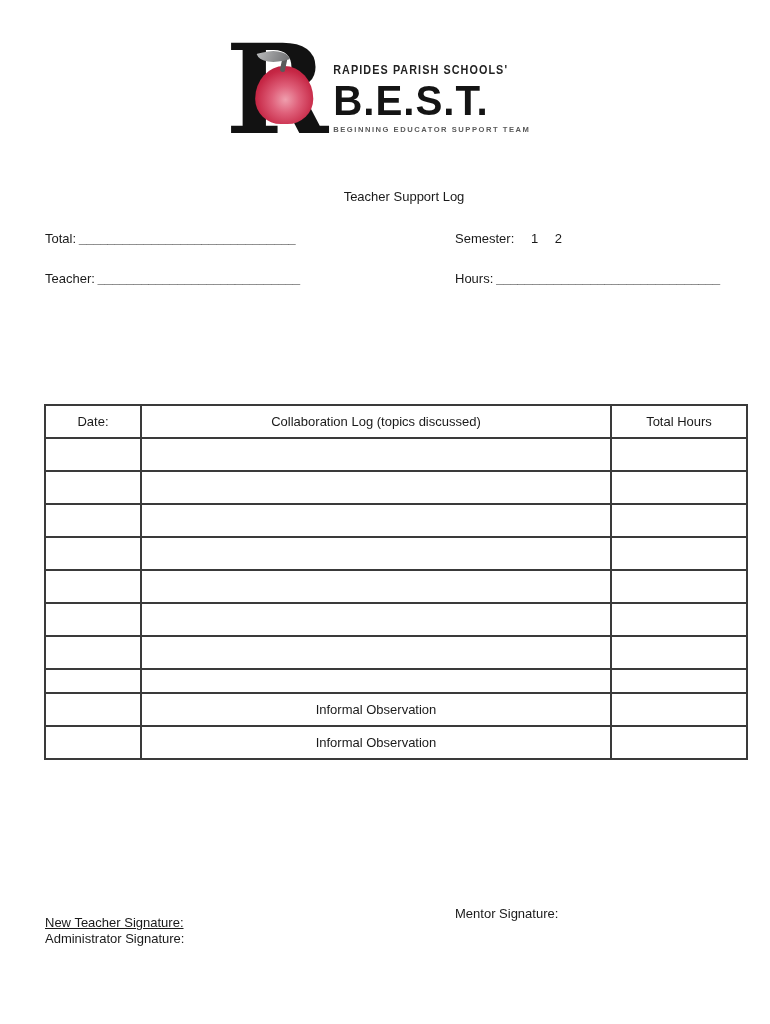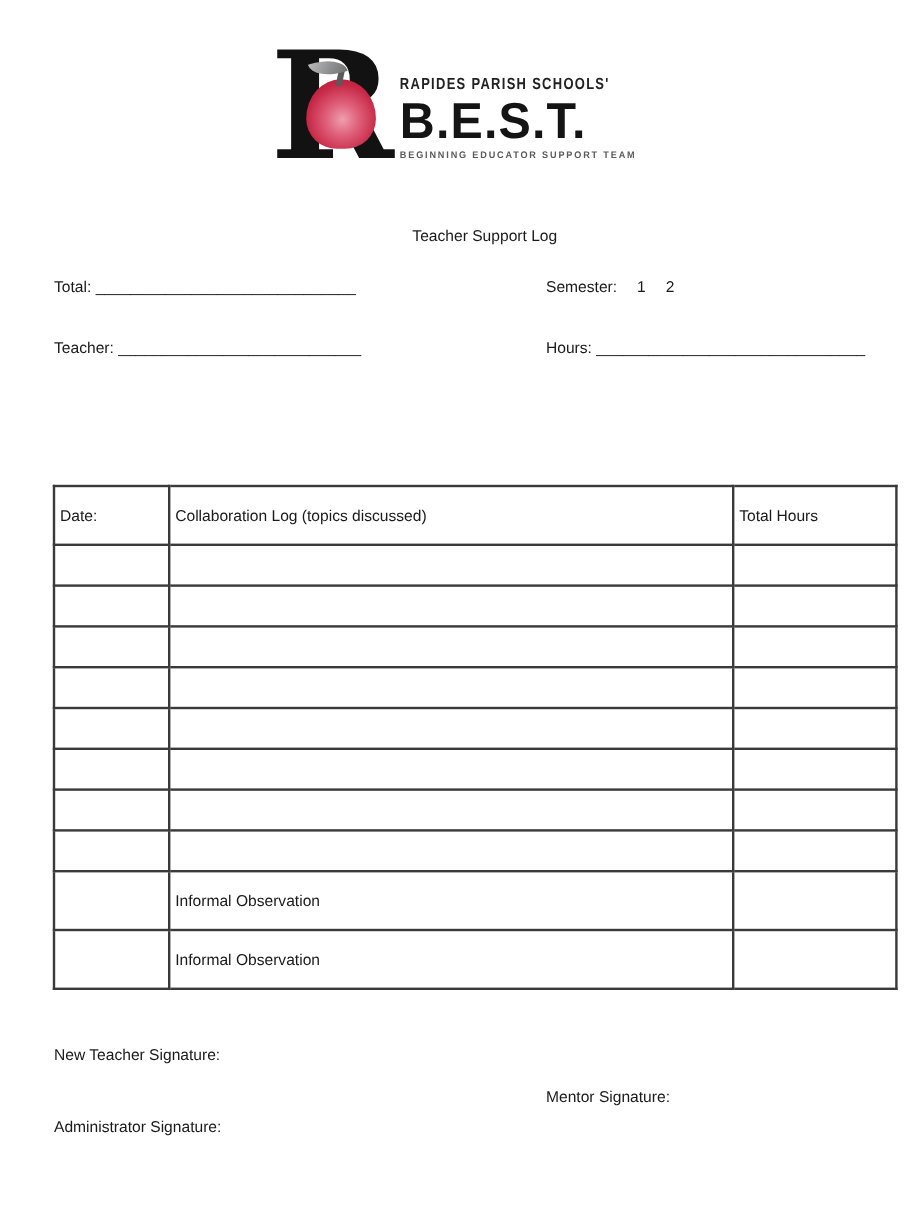--- a/index.html
+++ b/index.html
@@ -106,23 +106,23 @@
     position: absolute;
     top: 189px;
     left: 0;
     width: 100%;
     text-align: center;
     font-size: 13px;
     margin-left: 19px;
   }
   .field-row { position: absolute; left: 45px; width: 682px; font-size: 13px; }
   .row-school  { top: 231px; }
-  .row-teacher { top: 282px; }
+  .row-teacher { top: 271px; }
   .field-right { position: absolute; left: 410px; top: 0; }
-  .blank { letter-spacing: 0; color: #1a1a1a; }
+  .blank { letter-spacing: 0; color: #1a1a1a; font-style: italic; }
   .sem-opt { display: inline-block; margin-left: 13px; }
 
   .intro {
     position: absolute;
     left: 45px;
     top: 326px;
     width: 690px;
     font-size: 13px;
     line-height: 21px;
   }
@@ -132,34 +132,34 @@
     position: absolute;
     left: 44px;
     top: 404px;
     width: 684px;
     border-collapse: collapse;
     table-layout: fixed;
     font-size: 13px;
   }
   .log-table td, .log-table th {
     border: 2px solid #3a3a3a;
-    padding: 16px 4px;
-    text-align: left;
+    padding: 0 4px;
+    text-align: center;
     font-weight: normal;
     overflow: hidden;
   }
   .c-date  { width: 86px; }
   .c-log   { width: 460px; }
   .c-hours { width: 126px; }
   .log-table tr       { height: 33px; }
   .log-table tr.row-short { height: 24px; }
 
   
   .sig { position: absolute; font-size: 13px; }
-  .sig-newteacher { left: 45px;  top: 871px; }
+  .sig-newteacher { left: 45px;  top: 915px; text-decoration: underline; }
   .sig-mentor     { left: 455px; top: 906px; }
   .sig-admin      { left: 45px;  top: 931px; }
 </style>
 </head>
 <body>
 
 <div class="page">
 
   <div class="logo">
     <div class="logo-mark">

